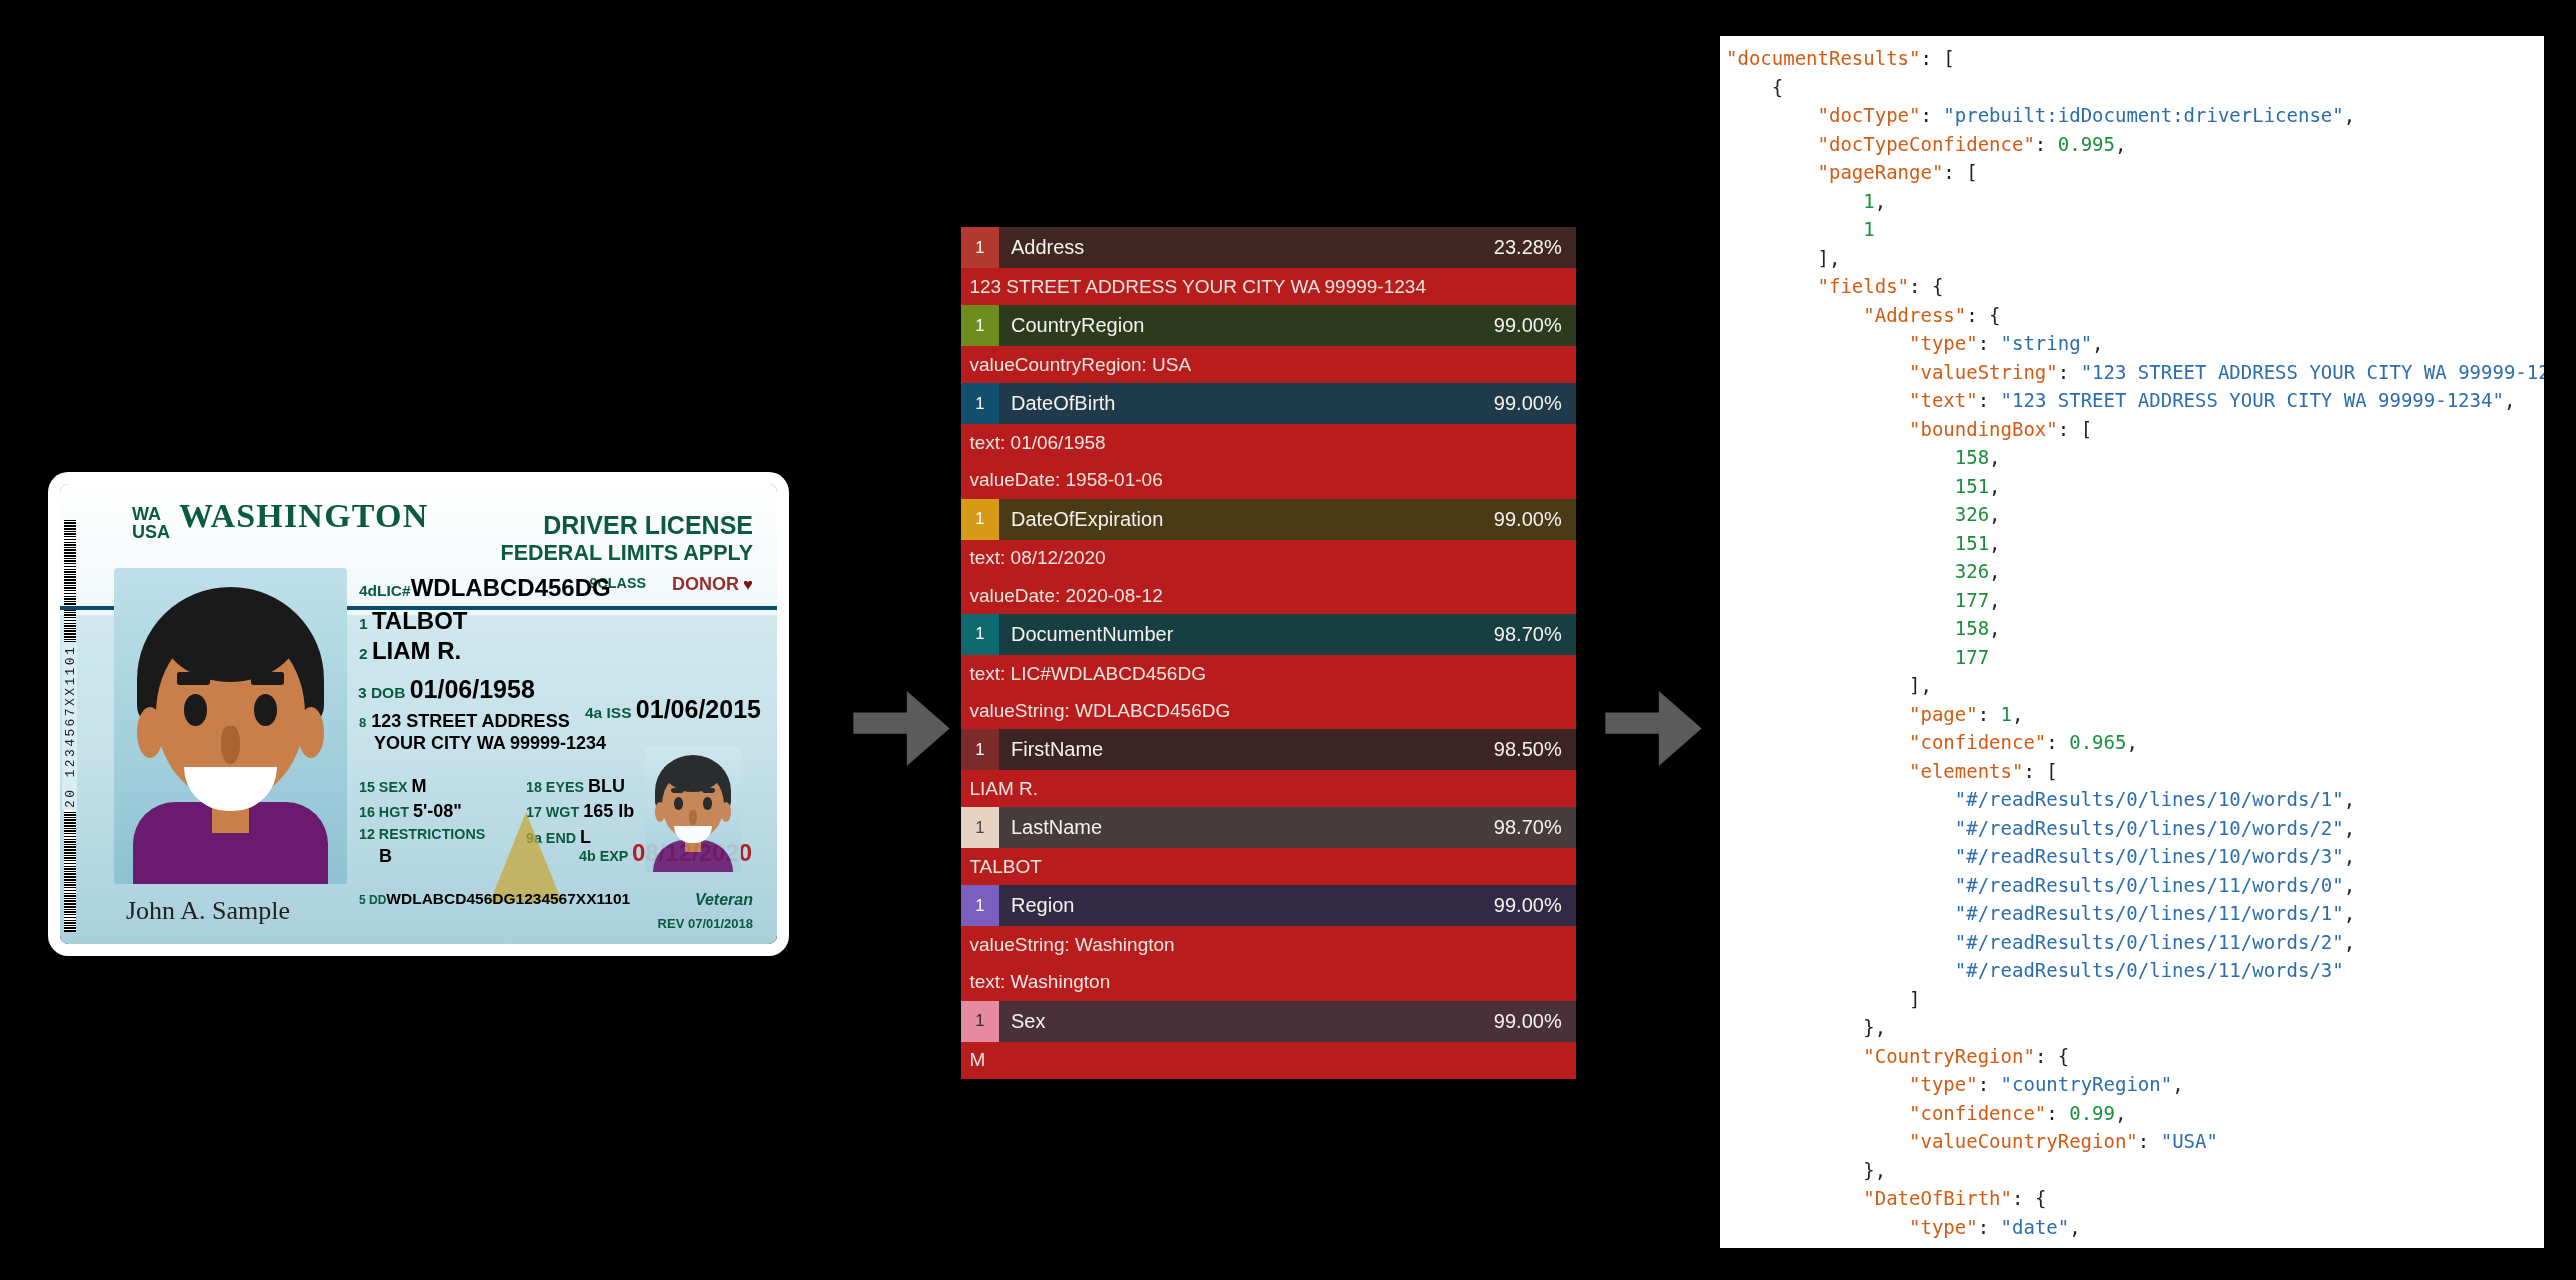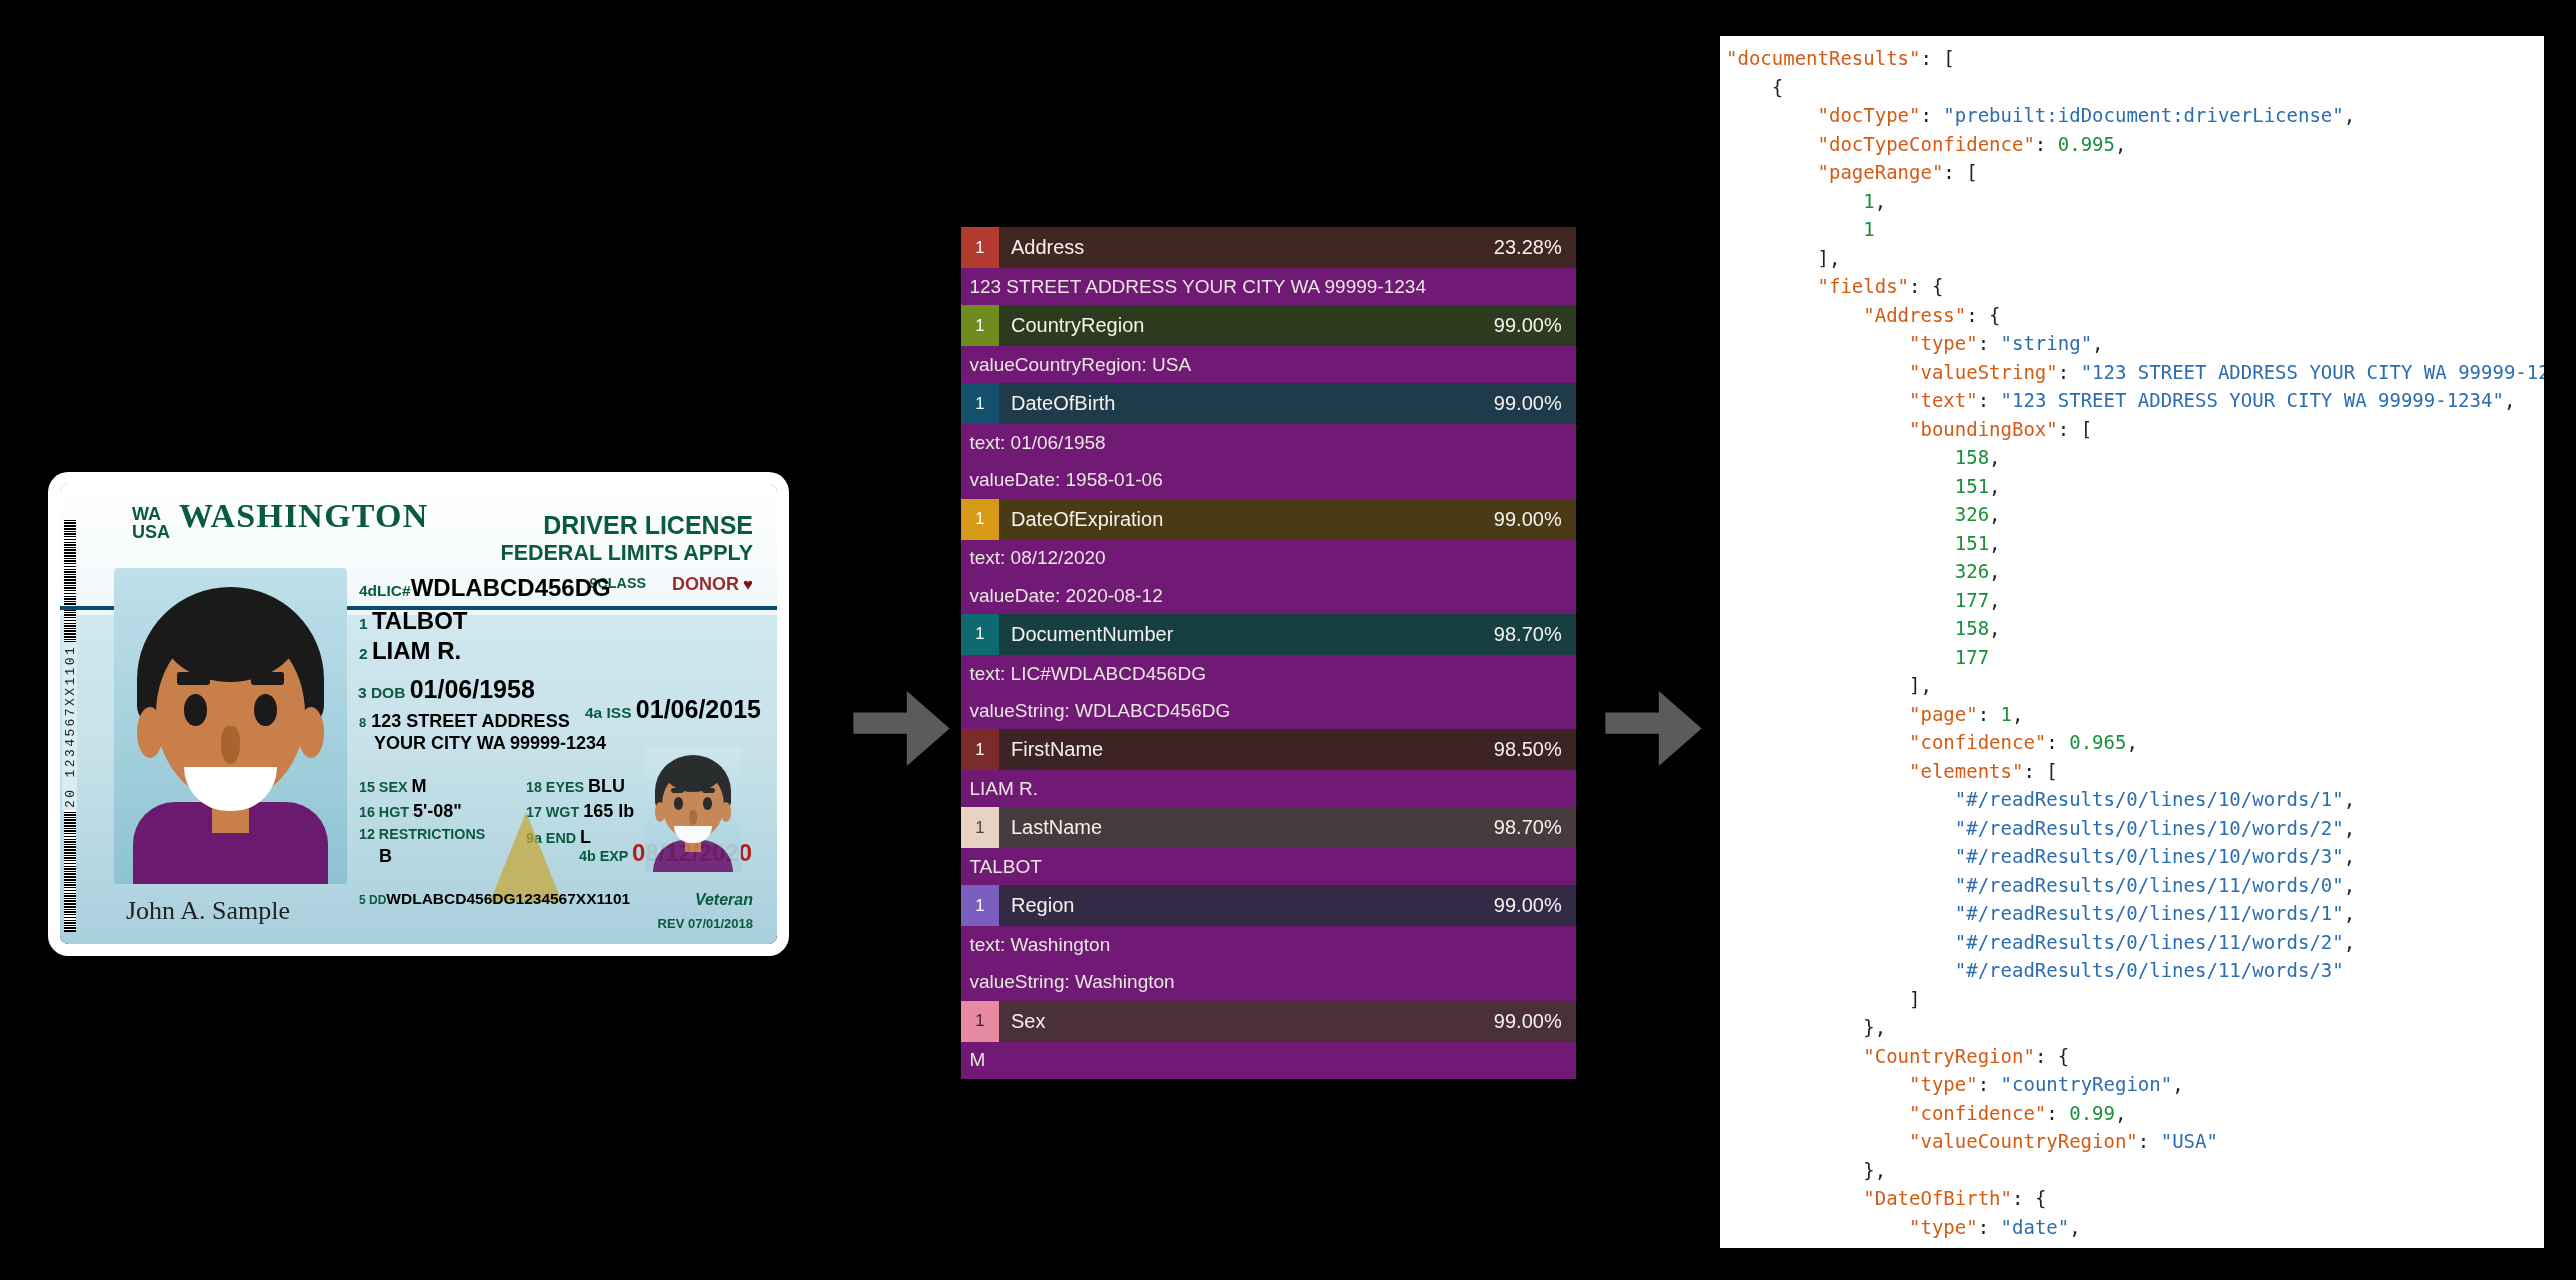--- a/index.html
+++ b/index.html
@@ -169,21 +169,21 @@
     display:flex; align-items:center; height:41px;
     font-size:20px; color:#f5f2ee;
   }
   .chip {
     width:38px; height:100%; display:flex; align-items:center;justify-content:center;
     font-size:16.7px; color:#fff; font-weight:500;
   }
   .gh-label{flex:1; padding-left:12px;}
   .gh-conf{padding-right:14.3px;}
   .detail {
-    background:#701a75; color:#e9e6e0; font-size:19px;
+    background:#b91c1c; color:#e9e6e0; font-size:19px;
     padding:4.8px 8.4px 4.8px 8.4px; line-height:1.45;
   }
   
   .c-address  .chip{background:#b23a2e;} .c-address  {background:#402724;}
   .c-country  .chip{background:#6f8d1f;} .c-country  {background:#2e3a1d;}
   .c-dob      .chip{background:#13506d;} .c-dob      {background:#1f3a4a;}
   .c-doe      .chip{background:#d69a17;} .c-doe      {background:#4a3a16;}
   .c-docnum   .chip{background:#0f6a70;} .c-docnum   {background:#173e41;}
   .c-first    .chip{background:#7c2b2b;} .c-first    {background:#3c2324;}
   .c-last     .chip{background:#e8d3c2;color:#444;} .c-last {background:#463c3d;}
@@ -354,22 +354,22 @@
       <div class="gh-label">LastName</div>
       <div class="gh-conf">98.70%</div>
     </div>
     <div class="detail">TALBOT</div>
 
     <div class="group-head c-region">
       <div class="chip">1</div>
       <div class="gh-label">Region</div>
       <div class="gh-conf">99.00%</div>
     </div>
+    <div class="detail">valueString: Washington</div>
     <div class="detail">text: Washington</div>
-    <div class="detail">valueString: Washington</div>
 
     <div class="group-head c-sex">
       <div class="chip">1</div>
       <div class="gh-label">Sex</div>
       <div class="gh-conf">99.00%</div>
     </div>
     <div class="detail">M</div>
   </div>
 
   <div class="json">

